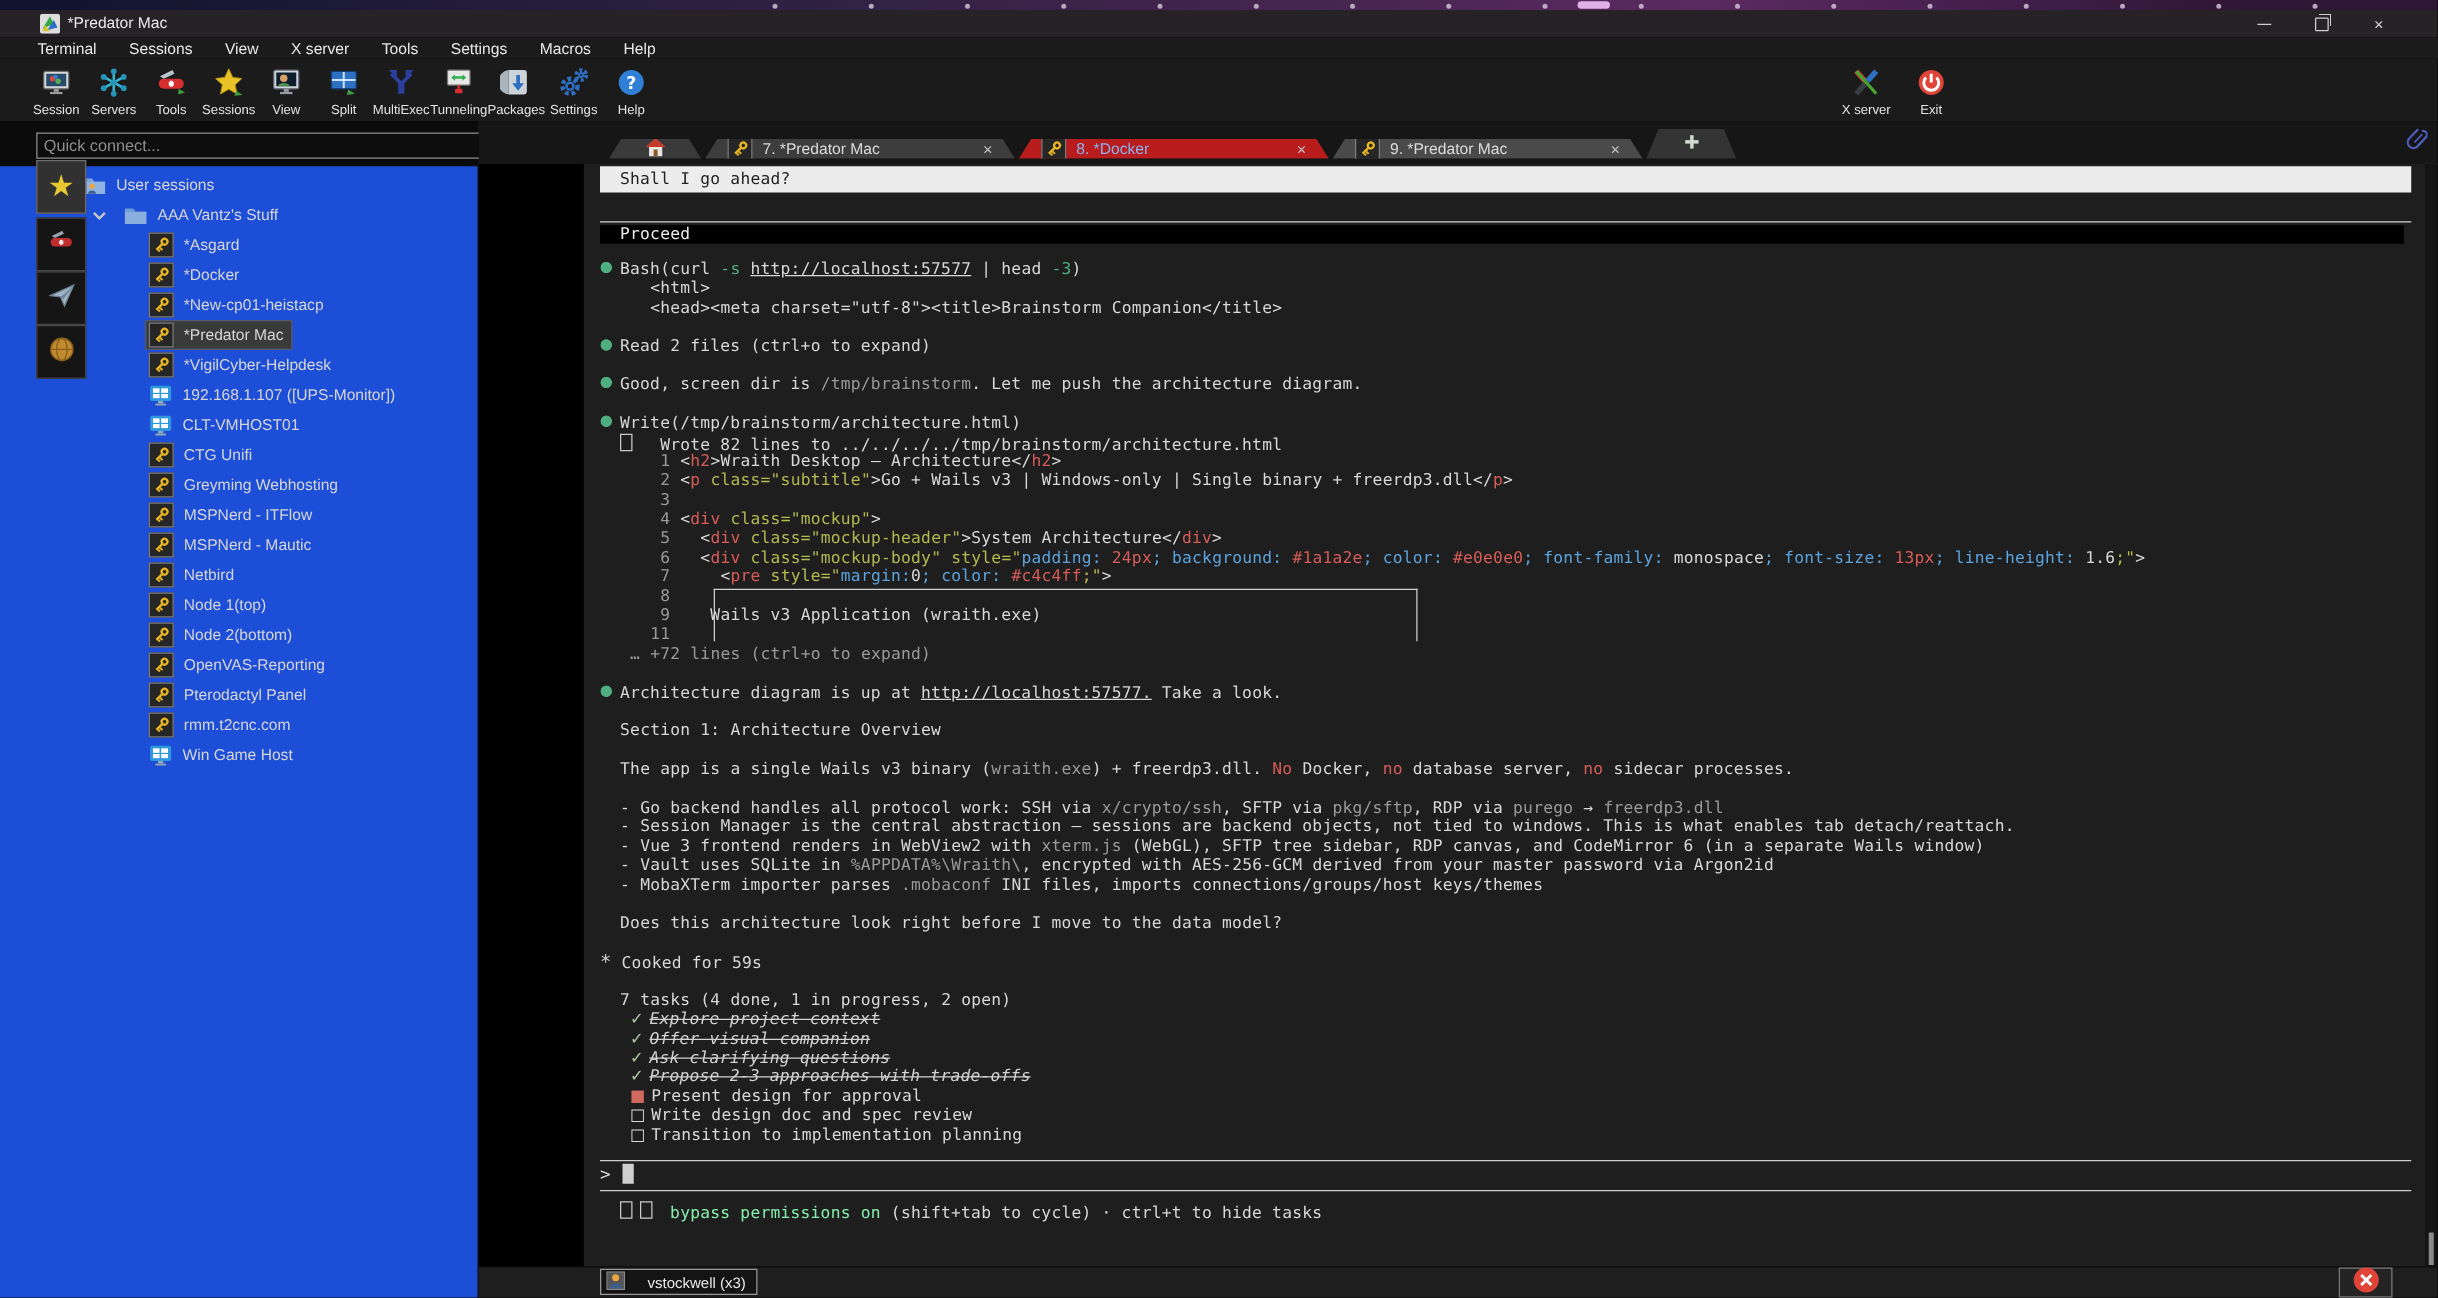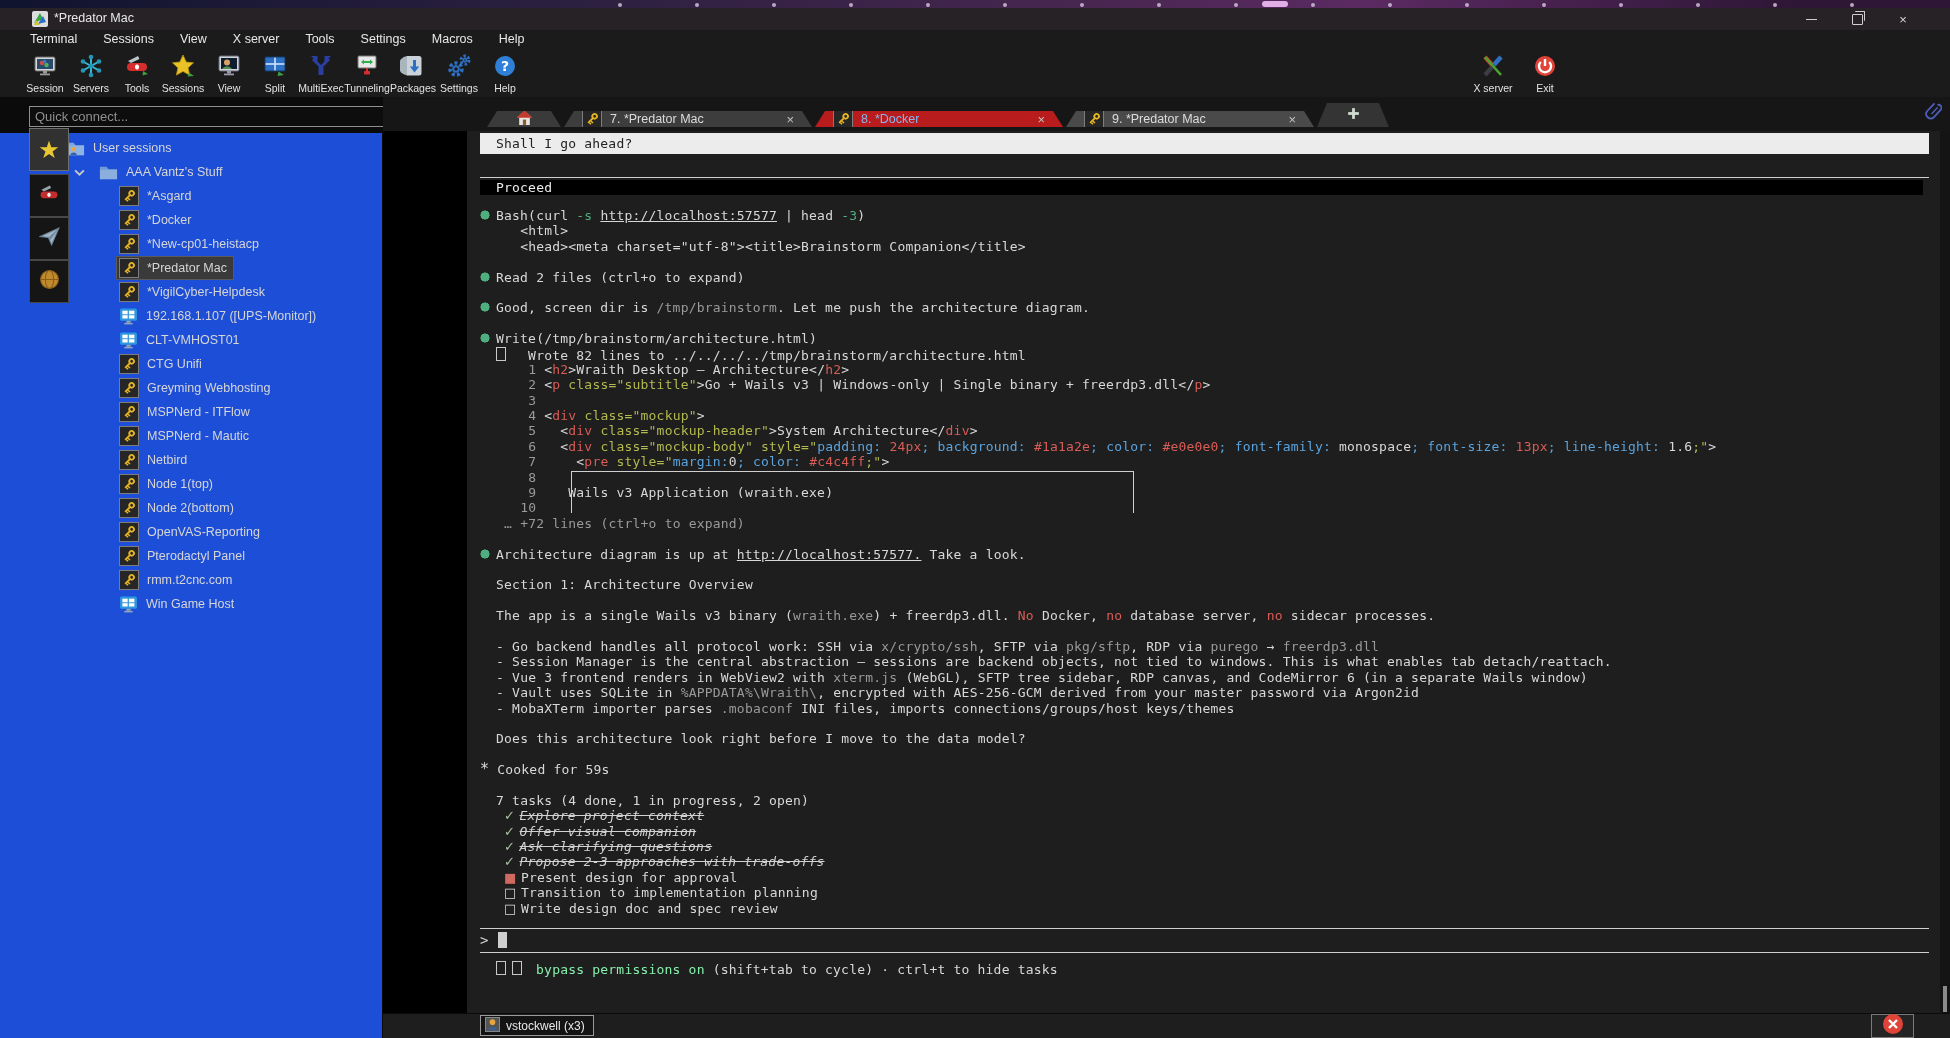--- a/index.html
+++ b/index.html
@@ -88,21 +88,21 @@
   .scursor{display:inline-block;width:9px;height:16px;background:#cfcfcf;vertical-align:-3px;margin-left:1px;}
   .diagbox{position:absolute;left:104px;top:1px;width:561px;height:41px;border:1px solid #d0d0d0;border-bottom:none;pointer-events:none;}
 
   
   #vscroll{position:absolute;right:0;top:131px;width:10px;bottom:24px;background:#141414;}
   #vscroll .thumb{position:absolute;left:3px;bottom:2px;width:4px;height:26px;background:#8a8a8a;}
 
   
   #taskbar{position:absolute;left:383px;right:0;bottom:0;height:24px;background:#1e1e1e;border-top:1px solid #0a0a0a;}
   #user-btn{position:absolute;left:97px;top:1px;height:19px;border:1px solid #9a9a9a;background:#141414;
-    display:flex;align-items:center;gap:6px;padding:0 8px 0 4px;color:#e8e8e8;font-size:12px;cursor:default;}
+    display:flex;align-items:center;gap:18px;padding:0 8px 0 4px;color:#e8e8e8;font-size:12px;cursor:default;}
   #task-close{position:absolute;right:36px;top:0;width:41px;height:22px;border:1px solid #7a7a7a;background:#242424;
     display:flex;align-items:center;justify-content:center;cursor:default;}
 </style>
 </head>
 <body>
 
 <div id="stage">
   <div id="desktop-strip">
       <span class="pdot" style="left: 618px;"></span>
       <span class="pdot" style="left: 695px;"></span>
@@ -739,21 +739,21 @@
           <div class="l-row"><span class="sw">  </span><span class="smbox"></span><span class="sw">  Wrote 82 lines to ../../../../tmp/brainstorm/architecture.html</span></div>
           <div class="l-row"><span class="sg">      1 </span><span class="sw">&lt;</span><span class="sred">h2</span><span class="sw">&gt;Wraith Desktop – Architecture&lt;/</span><span class="sred">h2</span><span class="sw">&gt;</span></div>
           <div class="l-row"><span class="sg">      2 </span><span class="sw">&lt;</span><span class="sred">p</span><span class="sw"> </span><span class="soli">class="subtitle"</span><span class="sw">&gt;Go + Wails v3 | Windows-only | Single binary + freerdp3.dll&lt;/</span><span class="sred">p</span><span class="sw">&gt;</span></div>
           <div class="l-row"><span class="sg">      3</span></div>
           <div class="l-row"><span class="sg">      4 </span><span class="sw">&lt;</span><span class="sred">div</span><span class="sw"> </span><span class="soli">class="mockup"</span><span class="sw">&gt;</span></div>
           <div class="l-row"><span class="sg">      5   </span><span class="sw">&lt;</span><span class="sred">div</span><span class="sw"> </span><span class="soli">class="mockup-header"</span><span class="sw">&gt;System Architecture&lt;/</span><span class="sred">div</span><span class="sw">&gt;</span></div>
           <div class="l-row"><span class="sg">      6   </span><span class="sw">&lt;</span><span class="sred">div</span><span class="sw"> </span><span class="soli">class="mockup-body"</span><span class="sw"> </span><span class="soli">style="</span><span class="sblu">padding:</span><span class="sw"> </span><span class="sred">24px</span><span class="sblu">; </span><span class="sblu">background:</span><span class="sw"> </span><span class="sred">#1a1a2e</span><span class="sblu">; </span><span class="sblu">color:</span><span class="sw"> </span><span class="sred">#e0e0e0</span><span class="sblu">; </span><span class="sblu">font-family:</span><span class="sw"> monospace</span><span class="sblu">; </span><span class="sblu">font-size:</span><span class="sw"> </span><span class="sred">13px</span><span class="sblu">; </span><span class="sblu">line-height:</span><span class="sw"> 1.6</span><span class="soli">;"</span><span class="sw">&gt;</span></div>
           <div class="l-row"><span class="sg">      7     </span><span class="sw">&lt;</span><span class="sred">pre</span><span class="sw"> </span><span class="soli">style="</span><span class="sblu">margin:</span><span class="sw">0</span><span class="sblu">; </span><span class="sblu">color:</span><span class="sw"> </span><span class="sred">#c4c4ff</span><span class="soli">;"</span><span class="sw">&gt;</span></div>
           <div class="l-row"><span class="sg">      8</span><div class="diagbox"></div></div>
           <div class="l-row"><span class="sg">      9</span><span class="sw">    Wails v3 Application (wraith.exe)</span></div>
-          <div class="l-row"><span class="sg">     10</span></div>
+          <div class="l-row"><span class="sg">     11</span></div>
           <div class="l-row"><span class="sw">   </span><span class="sg">… +72 lines (ctrl+o to expand)</span></div>
           <div class="l-row"></div>
           <div class="l-row"><span class="sdot"></span><span class="sw">Architecture diagram is up at </span><span class="sund">http://localhost:57577.</span><span class="sw"> Take a look.</span></div>
           <div class="l-row"></div>
           <div class="l-row"><span class="sw">  Section 1: Architecture Overview</span></div>
           <div class="l-row"></div>
           <div class="l-row"><span class="sw">  The app is a single Wails v3 binary (</span><span class="sg">wraith.exe</span><span class="sw">) + freerdp3.dll. </span><span class="sred">No</span><span class="sw"> Docker, </span><span class="sred">no</span><span class="sw"> database server, </span><span class="sred">no</span><span class="sw"> sidecar processes.</span></div>
           <div class="l-row"></div>
           <div class="l-row"><span class="sw">  - Go backend handles all protocol work: SSH via </span><span class="sg">x/crypto/ssh</span><span class="sw">, SFTP via </span><span class="sg">pkg/sftp</span><span class="sw">, RDP via </span><span class="sg">purego</span><span class="sw"> → </span><span class="sg">freerdp3.dll</span></div>
           <div class="l-row"><span class="sw">  - Session Manager is the central abstraction – sessions are backend objects, not tied to windows. This is what enables tab detach/reattach.</span></div>
@@ -764,22 +764,22 @@
           <div class="l-row"><span class="sw">  Does this architecture look right before I move to the data model?</span></div>
           <div class="l-row"></div>
           <div class="l-row"><span class="sast">*</span><span class="sw"> Cooked for 59s</span></div>
           <div class="l-row"></div>
           <div class="l-row"><span class="sw">  7 tasks (4 done, 1 in progress, 2 open)</span></div>
           <div class="l-row"><span class="sw">   </span><span class="schk">✓ </span><span class="sstrike">Explore project context</span></div>
           <div class="l-row"><span class="sw">   </span><span class="schk">✓ </span><span class="sstrike">Offer visual companion</span></div>
           <div class="l-row"><span class="sw">   </span><span class="schk">✓ </span><span class="sstrike">Ask clarifying questions</span></div>
           <div class="l-row"><span class="sw">   </span><span class="schk">✓ </span><span class="sstrike">Propose 2-3 approaches with trade-offs</span></div>
           <div class="l-row"><span class="sw">   </span><span class="scur">■ </span><span class="sw">Present design for approval</span></div>
+          <div class="l-row"><span class="sw">   </span><span class="ssq">□ </span><span class="sw">Write design doc and spec review</span></div>
           <div class="l-row"><span class="sw">   </span><span class="ssq">□ </span><span class="sw">Transition to implementation planning</span></div>
-          <div class="l-row"><span class="sw">   </span><span class="ssq">□ </span><span class="sw">Write design doc and spec review</span></div>
           <div class="g12"></div>
           <div class="l-rule"></div>
           <div class="l-row prompt"><span class="sw">&gt;</span><span class="sw"> </span><span class="scursor"></span></div>
           <div class="l-rule"></div>
           <div class="g8"></div>
           <div class="l-row"><span class="sw">  </span><span class="smbox"></span><span class="smbox"></span><span class="sw"> </span><span class="spink">bypass permissions on</span><span class="sw"> (shift+tab to cycle)</span><span class="sw"> · ctrl+t to hide tasks</span></div>
         </div>
     </div>
   </div>
 

